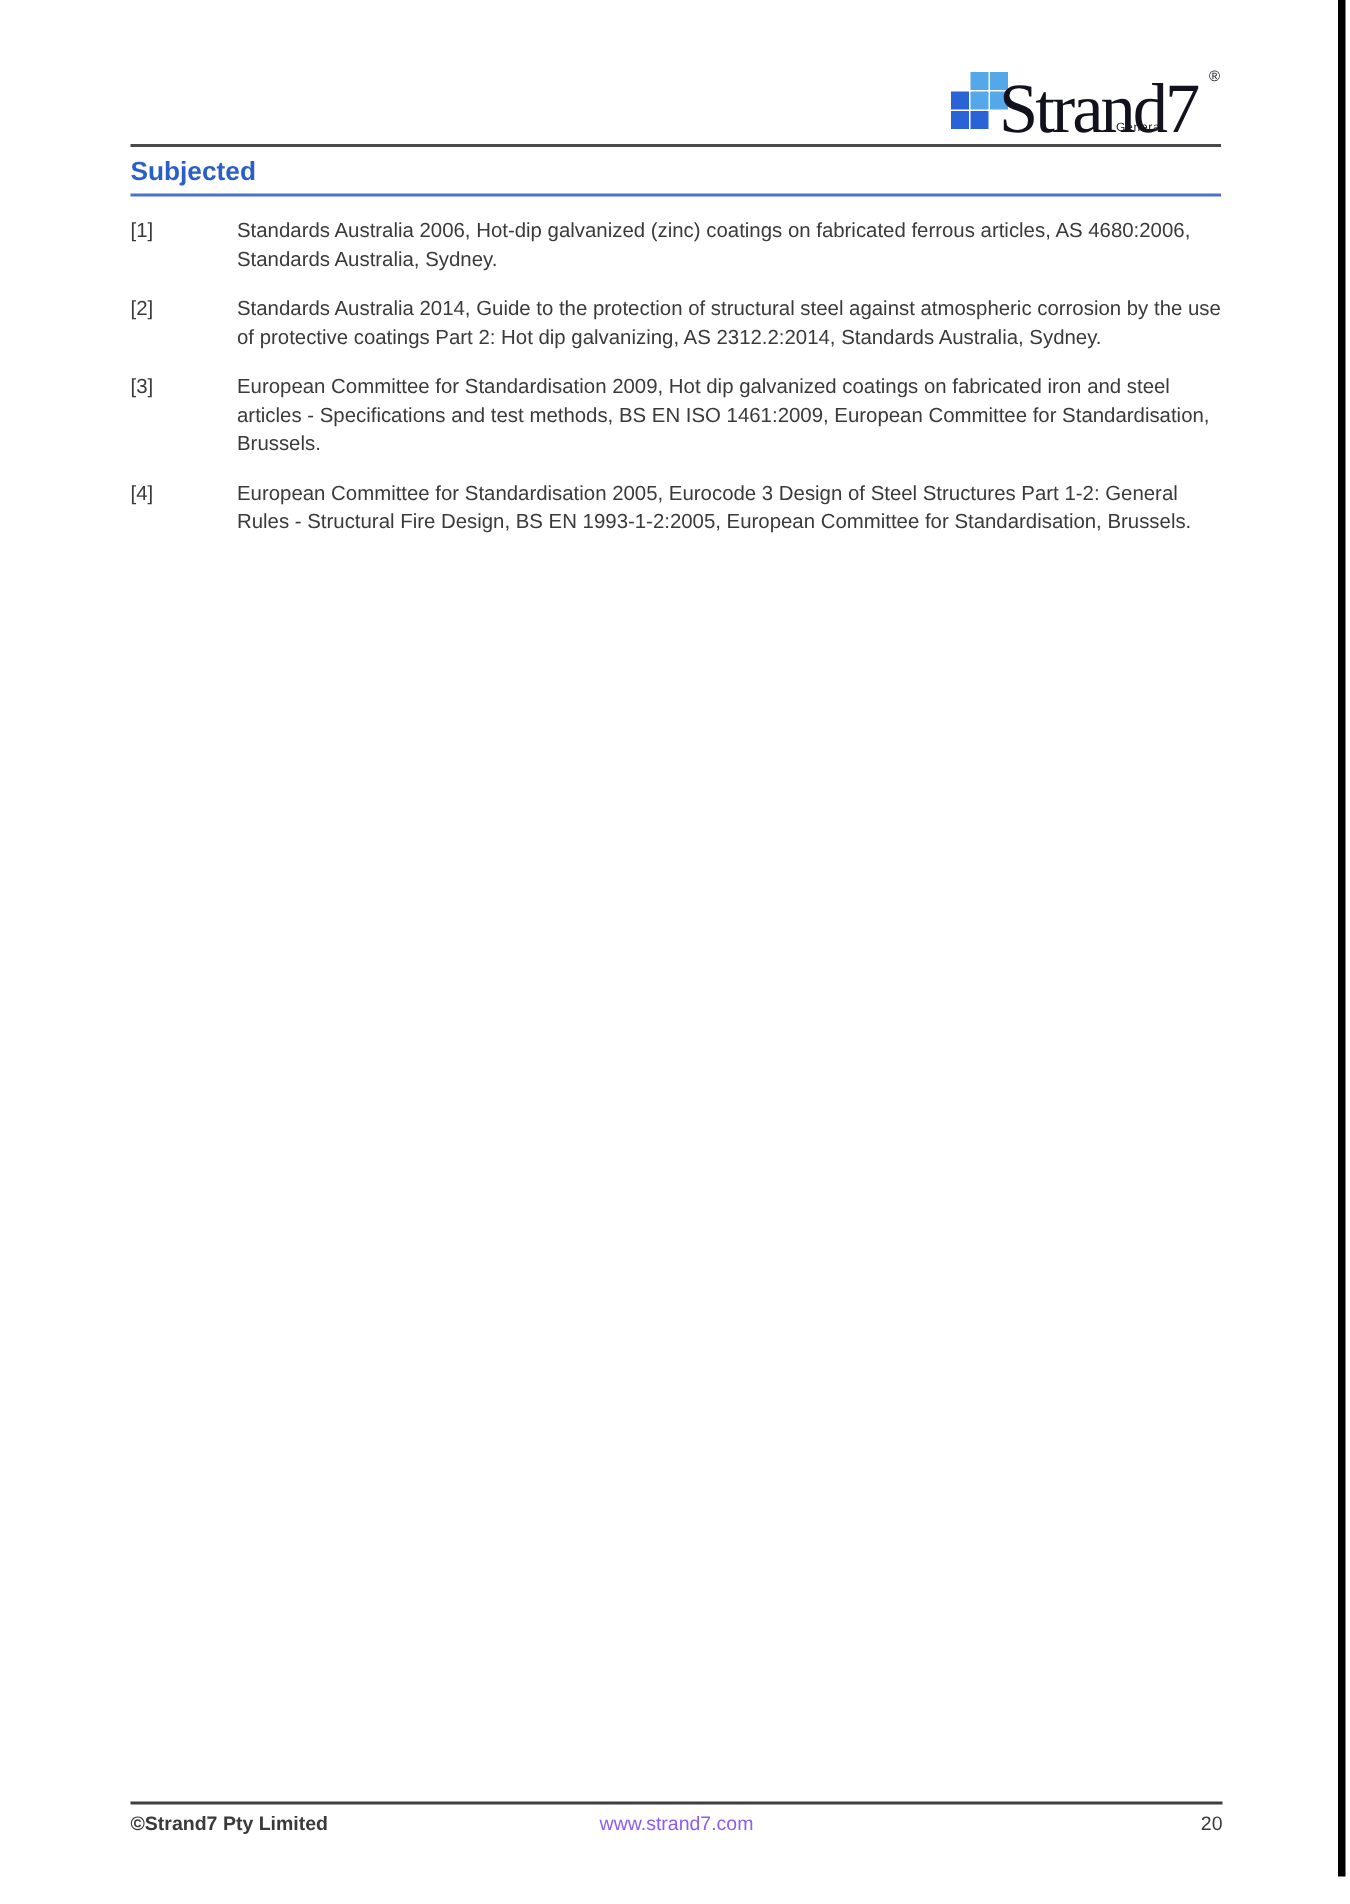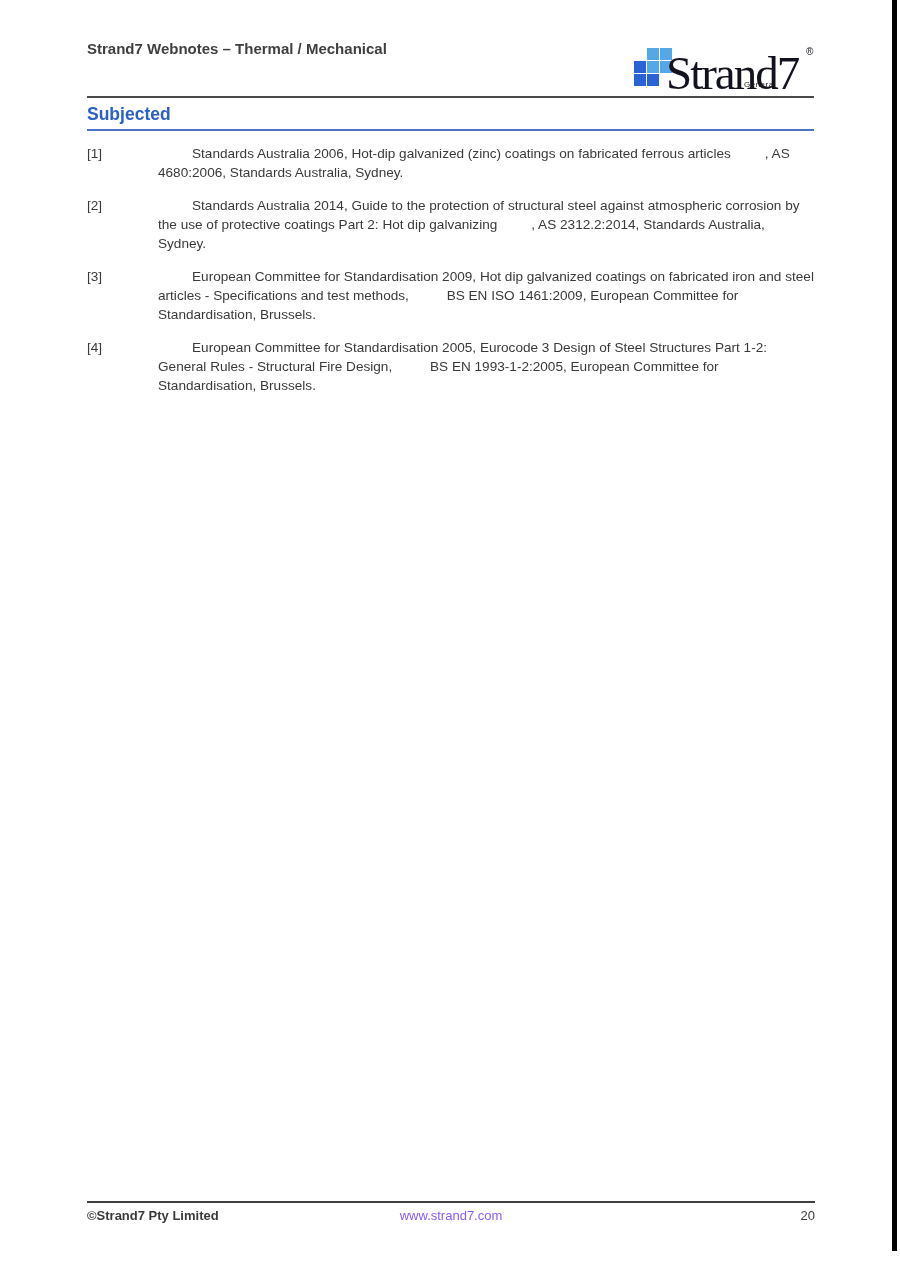--- a/index.html
+++ b/index.html
@@ -25,35 +25,34 @@
 
   
   .refs-heading { position:absolute; left:87px; top:104px; font-size:17.5px; font-weight:bold; color:#2a5fc7; }
   .blue-rule { position:absolute; left:87px; top:129px; width:727px; height:2px; background:#4d73c9; }
 
   .refs-list { position:absolute; left:87px; top:144px; width:728px; }
   .ref { display:flex; margin-bottom:14px; font-size:13.6px; line-height:19px; color:#3a3a3a; }
   .ref-num { width:71px; flex:none; }
   .ref-body { flex:1; }
   .ref-body .italic { }
-  .ref-body .normal { font-style:normal;margin-left:34px; }
+  .ref-body .normal { font-style:normal; }
 
   
   .footer-rule { position:absolute; left:87px; top:1201px; width:728px; height:2px; background:#3f3f3f; }
   .footer-row { position:absolute; left:87px; top:1208px; width:728px; font-size:13px; color:#3a3a3a; }
   .footer-copy { position:absolute; left:0; top:0;font-weight:bold; }
   .footer-link { position:absolute; left:0; right:0; top:0; text-align:center; color:#8b5cf6; text-decoration:none; cursor:pointer; }
   .footer-page { position:absolute; right:0; top:0; }
 </style>
 </head>
 <body>
 
 <div class="page">
 
-  <div class="h-title">Strand7 Webnotes – Thermal / Mechanical</div>
 
   <div class="logo-grid">
       <div class="cell"></div>
       <div class="cell" style="background: rgb(84, 168, 233);"></div>
       <div class="cell" style="background: rgb(84, 168, 233);"></div>
       <div class="cell" style="background: rgb(42, 99, 214);"></div>
       <div class="cell" style="background: rgb(84, 168, 233);"></div>
       <div class="cell" style="background: rgb(84, 168, 233);"></div>
       <div class="cell" style="background: rgb(42, 99, 214);"></div>
       <div class="cell" style="background: rgb(42, 99, 214);"></div>

